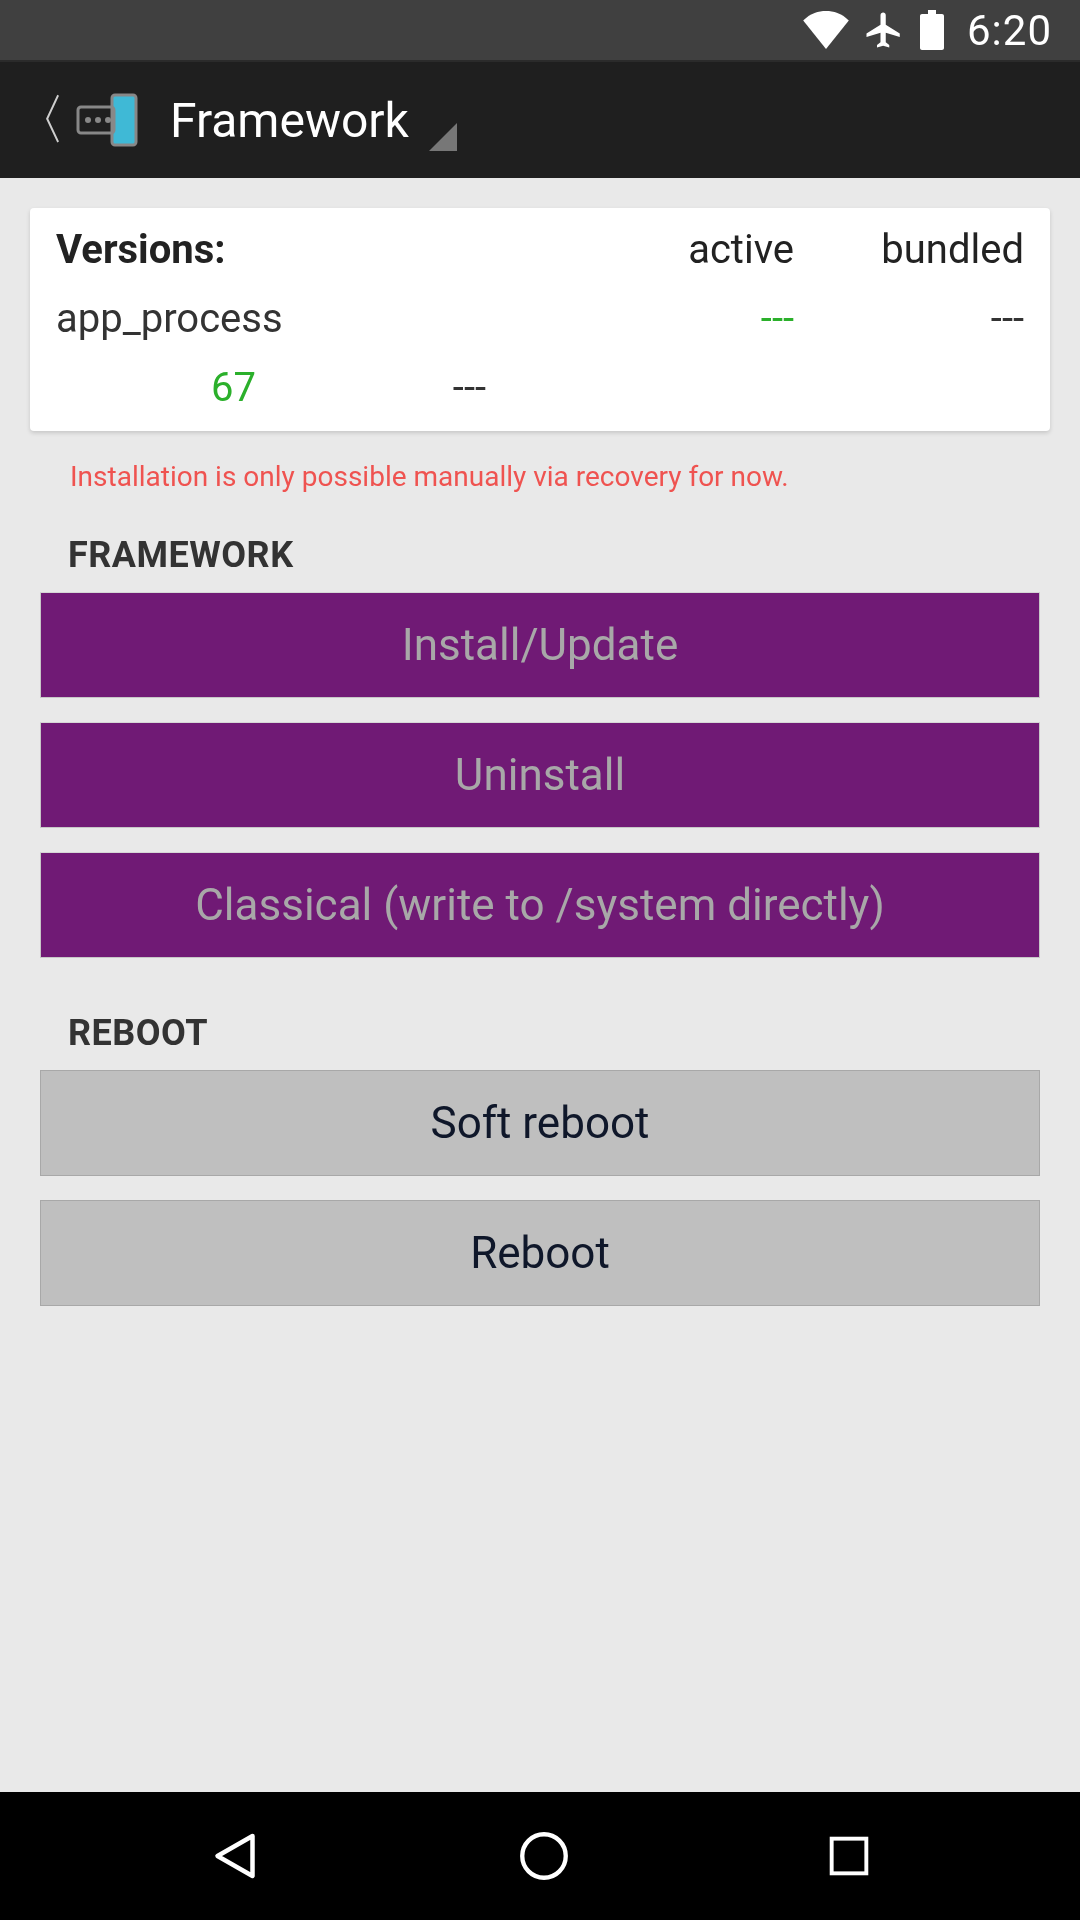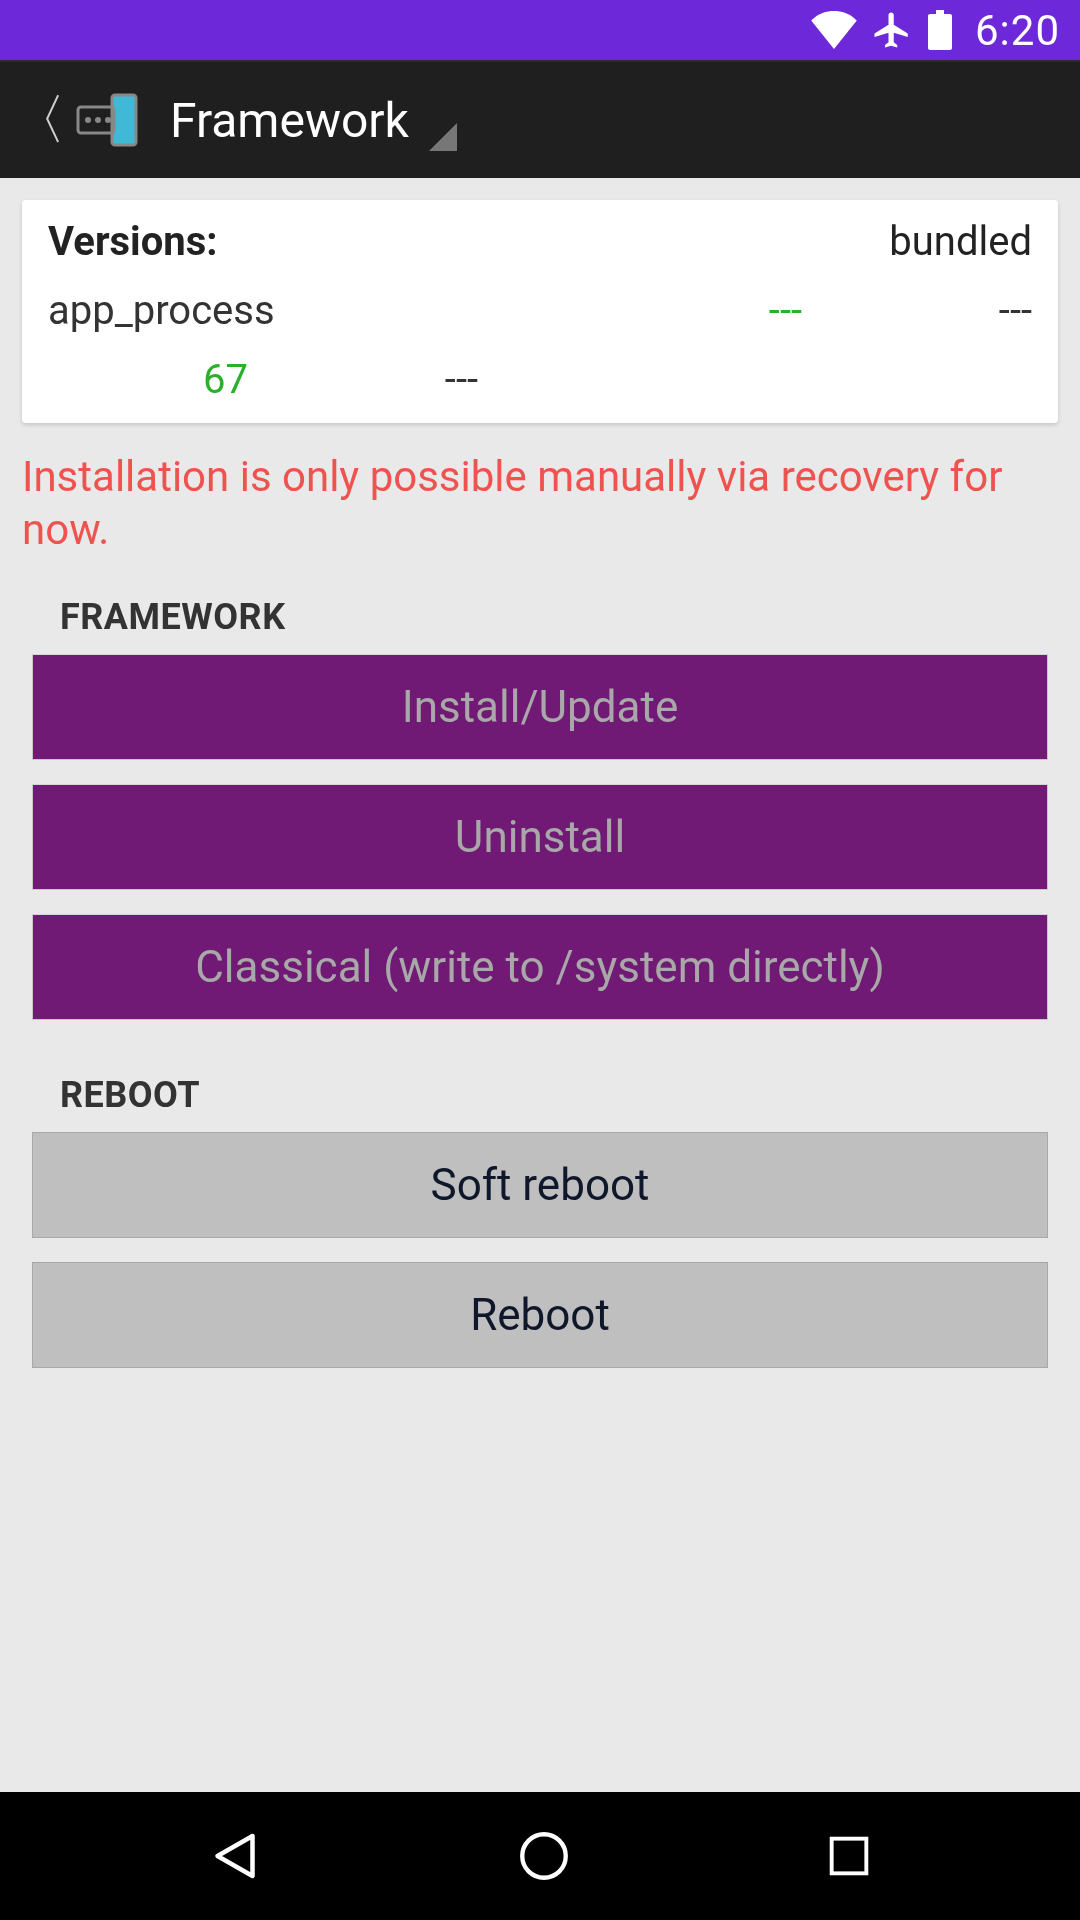--- a/index.html
+++ b/index.html
@@ -1,45 +1,45 @@
 <!DOCTYPE html>
 <html><head>
 <meta charset="utf-8">
 <style>
   * { margin: 0; padding: 0; box-sizing: border-box; }
   html, body { width: 1080px; height: 1920px; overflow: hidden; font-family: Roboto, "Helvetica Neue", Arial, sans-serif; background: #000; }
   .screen { width: 1080px; height: 1920px; display: flex; flex-direction: column; background: #000; }
 
   
-  .status-bar { height: 60px; background: #6d28d9; display: flex; align-items: center; justify-content: flex-end; padding: 0 20px; color: #fff; gap: 14px; }
+  .status-bar { height: 60px; background: #404040; display: flex; align-items: center; justify-content: flex-end; padding: 0 28px; color: #fff; gap: 14px; }
   .status-bar .time { font-size: 42px; font-weight: 400; letter-spacing: 1px; margin-left: 8px; }
   .status-bar svg { display: block; }
 
   
   .action-bar { height: 118px; background: #1f1f1f; display: flex; align-items: center; padding-left: 12px; border-top: 2px solid #2b2b2b; }
   .app-icon-wrap { display: flex; align-items: center; gap: 6px; }
   .back-caret { color: #cfcfcf; font-size: 54px; font-weight: 300; line-height: 1; }
   .app-icon { width: 70px; height: 70px; display: flex; align-items: center; justify-content: center; }
   .app-title { color: #fff; font-size: 48px; margin-left: 28px; font-weight: 400; }
   .spinner-tri { width: 0; height: 0; border-left: 28px solid transparent; border-bottom: 28px solid #777; margin-left: 20px; margin-top: 34px; }
 
   
-  .content { flex: 1; background: #e9e9e9; padding: 0; overflow: hidden; }
+  .content { flex: 1; background: #e9e9e9; padding: 8px; overflow: hidden; }
 
   .versions-card { background: #fff; margin: 22px 22px 0 22px; padding: 18px 26px 20px 26px; border-radius: 4px; box-shadow: 0 2px 4px rgba(0,0,0,0.15); }
   .versions-row { display: flex; }
   .versions-row .c1 { flex: 1; text-align: left; }
   .versions-row .c2 { width: 200px; text-align: right; }
   .versions-row .c3 { width: 230px; text-align: right; }
   .versions-header { font-size: 40px; color: #222; }
   .versions-header .c1 { font-weight: 700; }
   .versions-data { font-size: 40px; color: #333; margin-top: 22px; }
   .versions-data .green { color: #2bb02b; }
 
-  .warning { color: #ef5350; font-size: 42px; line-height: 1.25; padding: 28px 22px 10px 22px; }
+  .warning { color: #ef5350; font-size: 28px; line-height: 1.25; padding: 28px 22px 10px 22px; margin-left: 40px; }
 
   .section-title { font-size: 36px; font-weight: 700; color: #333; padding: 30px 60px 16px 60px; letter-spacing: 0.5px; }
 
   .btn { margin: 0 32px 24px 32px; height: 106px; display: flex; align-items: center; justify-content: center; font-size: 44px; border: 1px solid #c7c7c7; border-top-color: #d6d6d6; }
   .btn.disabled { background: #701a75; color: #a8a8a8; }
   .btn.enabled { background: #bfbfbf; color: #0f172a; border-color: #a8a8a8; }
 
   
   .nav-bar { height: 128px; background: #000; display: flex; align-items: center; justify-content: space-around; padding: 0 80px; }
   .nav-bar svg { display: block; }
@@ -85,20 +85,21 @@
       <span class="app-title">Framework</span>
       <span class="spinner-tri"></span>
     </div>
   </div>
 
   <div class="content">
 
     <div class="versions-card">
       <div class="versions-row versions-header">
         <span class="c1">Versions:</span>
+        <span class="c2">active</span>
         <span class="c3">bundled</span>
       </div>
       <div class="versions-row versions-data">
         <span class="c1">app_process</span>
         <span class="c2 green">---</span>
         <span class="c3">---</span>
       </div>
       <div class="versions-row versions-data">
         <span class="c2 green">67</span>
         <span class="c3">---</span>

